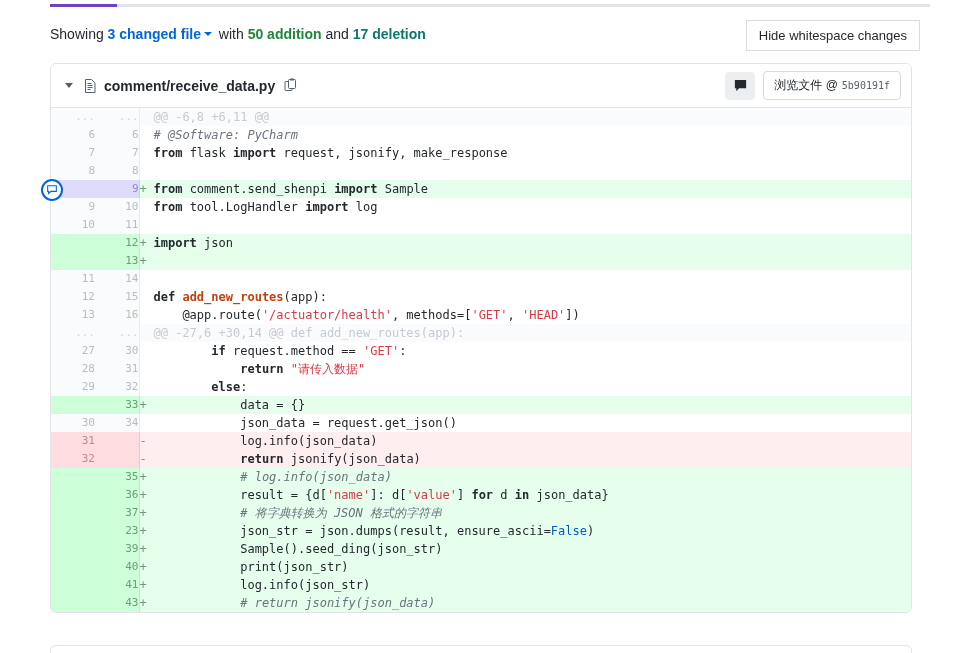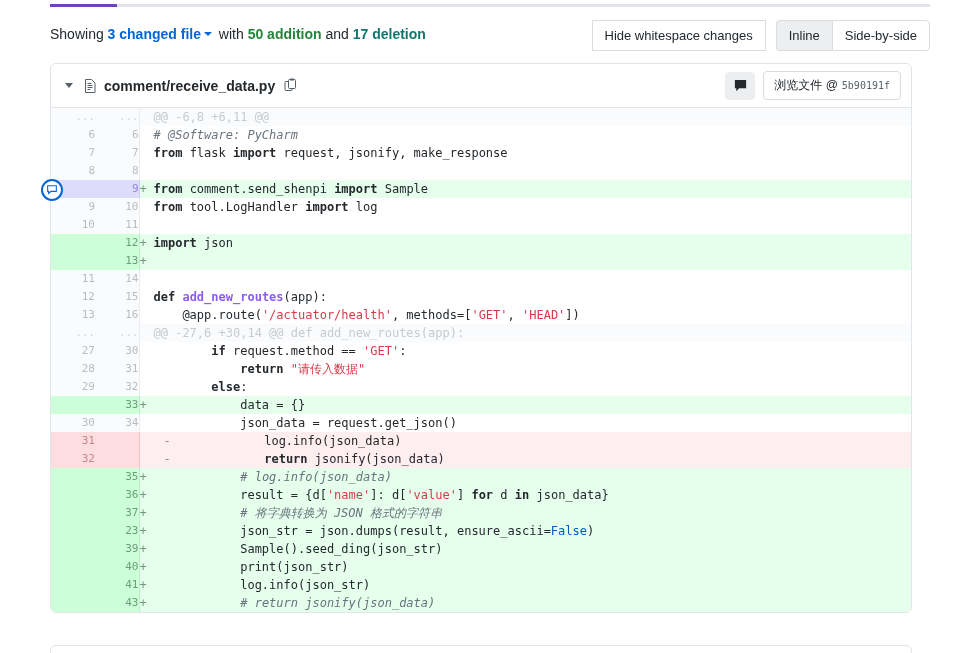--- a/index.html
+++ b/index.html
@@ -110,35 +110,35 @@
   
   tr.ctx td.code { background:#fff; }
   
   tr.add td.ln { background:#cdffd8; color:#6c9f79; }
   tr.add td.ln.second { border-right-color:#bbeec8; }
   tr.add td.code { background:#e6ffed; }
   tr.add td.code .marker { color:#6d9e79; }
   
   tr.del td.ln { background:#ffdce0; color:#c08a90; }
   tr.del td.ln.second { border-right-color:#f5c4c9; }
-  tr.del td.code { background:#ffeef0;padding-left:24px; }
+  tr.del td.code { background:#ffeef0; }
   tr.del td.code .marker { color:#b08287; }
   
   tr.hunk td.ln { background:#fafbfc; color:#d0d4d8; }
   tr.hunk td.code { background:#fafbfc; color:#c6cbd1; }
   
   tr.sel td.ln { background:#dedbfb; color:#8f8ad6; }
   tr.sel td.ln.second { border-right-color:#cdc9f5; }
 
   
   .k  { color:#24292e; font-weight:700; }                    
   .s  { color:#d73a49; }                    
   .c  { color:#6a737d; font-style:italic; } 
   .n  { color:#005cc5; }                    
-  .f  { color:#8b5cf6; font-weight:700; }
+  .f  { color:#c2410c; font-weight:700; }
 
   
   .comment-marker {
     position:absolute; left:41px; top:179px;
     width:22px; height:22px; border-radius:50%;
     background:#fff; border:2px solid #0366d6;
     display:flex; align-items:center; justify-content:center;
     z-index:5;
   }
 
@@ -162,24 +162,20 @@
       <span>Showing</span>
       <span class="link">3 changed file</span><span class="caret"></span>
       <span>with</span>
       <span class="add">50 addition</span>
       <span>and</span>
       <span class="del">17 deletion</span>
     </div>
 
     <div class="btn-group">
       <div class="btn whitespace">Hide whitespace changes</div>
-      <div class="seg">
-        <div class="btn selected">Inline</div>
-        <div class="btn">Side-by-side</div>
-      </div>
     </div>
   </div>
 
   <div class="file">
     <div class="file-header">
       <span class="chevron"></span>
       <span class="file-icon">
         <svg width="14" height="16" viewBox="0 0 14 16" aria-hidden="true">
           <path fill="#57606a" d="M3 1h6l4 4v10H3V1z" opacity="0"></path>
           <path fill="none" stroke="#57606a" stroke-width="1" d="M2.5 1.5h6l3.5 3.5v9.5h-9.5z"></path>

